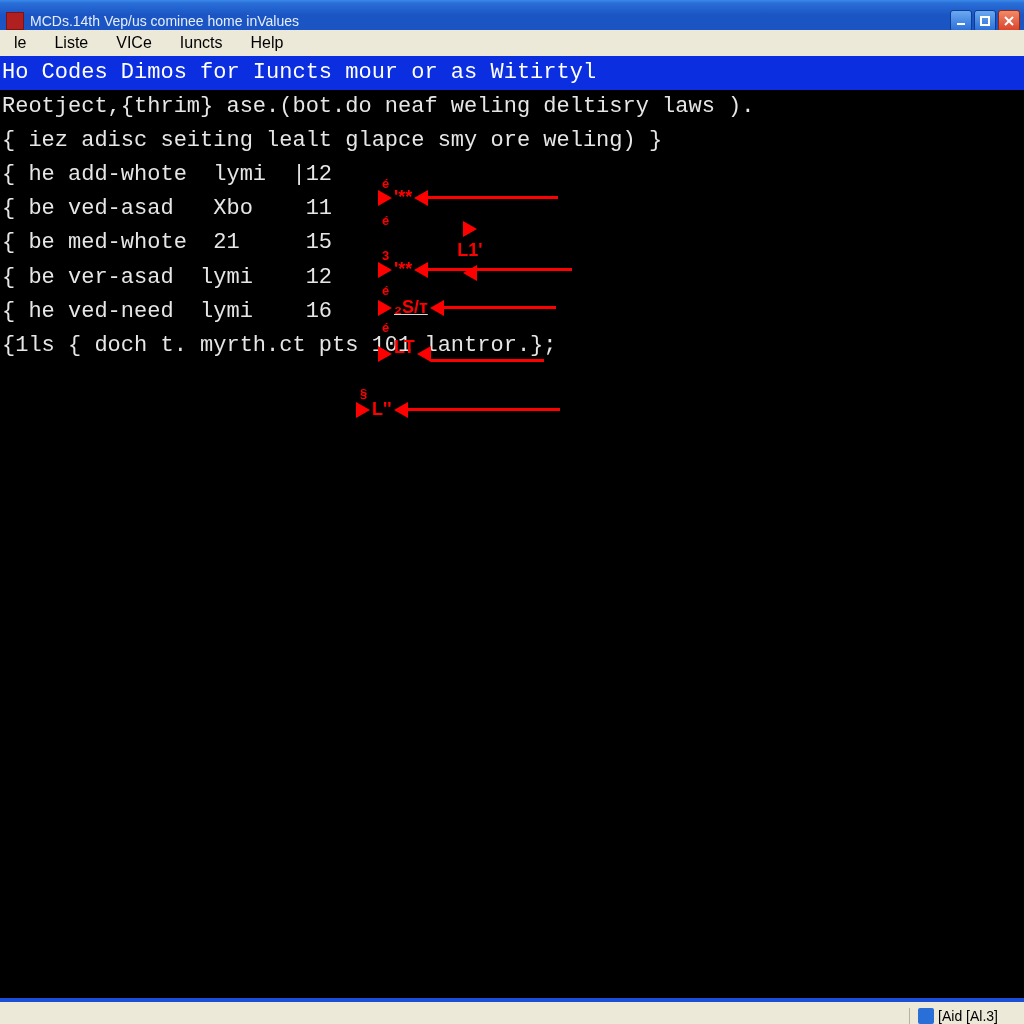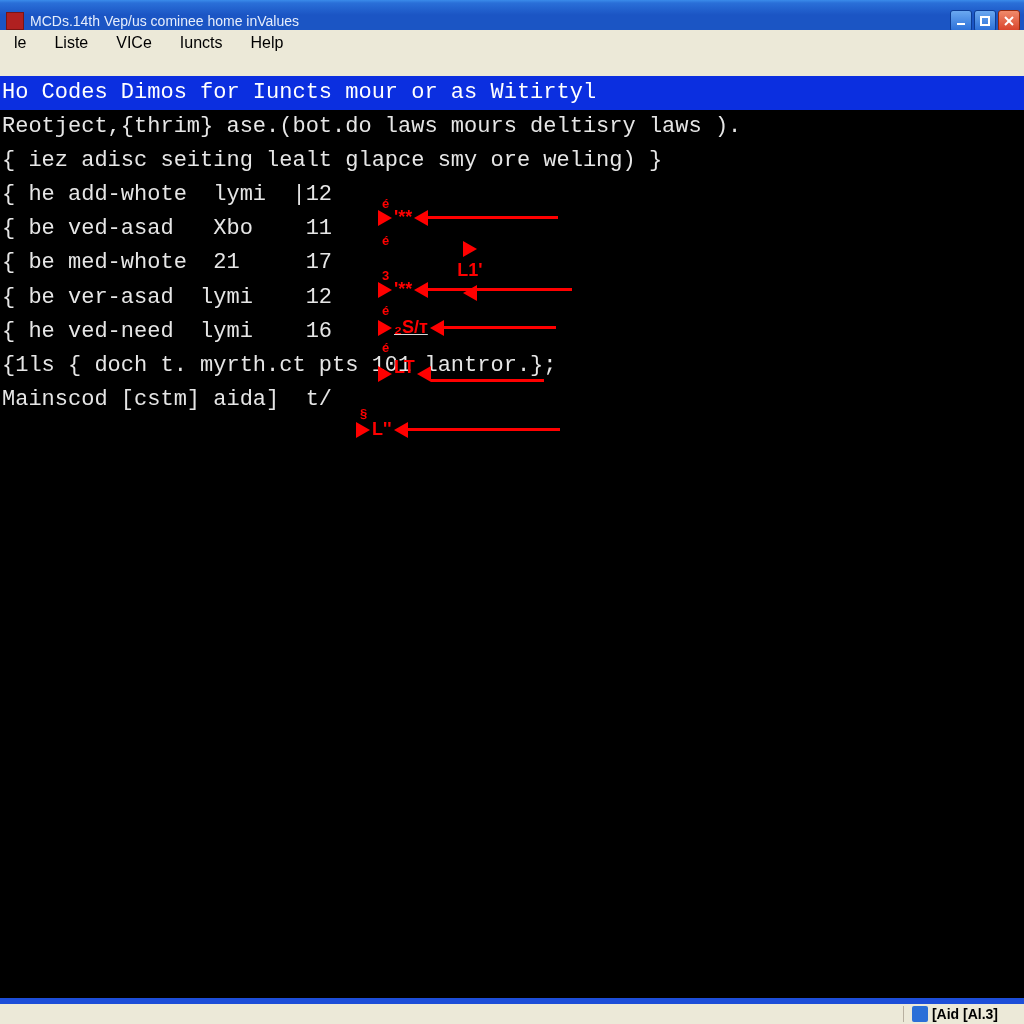--- a/index.html
+++ b/index.html
@@ -28,40 +28,40 @@
 .menubar {
   height: 26px; background: #ece9d8; display: flex; align-items: center;
   font-size: 16px; padding-left: 0;
 }
 .menubar .menu-item { padding: 3px 14px; cursor: pointer; }
 
 
 .terminal {
   flex: 1; background: #000; position: relative;
   font-family: "Courier New", monospace; font-size: 22px; line-height: 1.55;
-  color: #d8d8d8; padding: 0; overflow: hidden; margin-top: 20px;
+  color: #d8d8d8; padding: 0; overflow: hidden;
 }
 .line { white-space: pre; padding-left: 2px; }
 .line.header { background: #0b2fe0; color: #fff; }
 .line.white { color: #e6e6e6; }
 
 
 .anno { position: absolute; display: flex; align-items: center; pointer-events: none; }
 .anno .arrow-r, .anno .arrow-l {
   width: 0; height: 0; border-top: 8px solid transparent; border-bottom: 8px solid transparent;
 }
 .anno .arrow-r { border-left: 14px solid #ff0000; }
 .anno .arrow-l { border-right: 14px solid #ff0000; }
 .anno .lbl { color: #ff0000; font-weight: bold; font-size: 18px; font-family: Arial, sans-serif; padding: 0 2px; }
 .anno .stem { height: 3px; background: #ff0000; }
 
 
 .statusbar {
-  height: 26px; background: #ece9d8; border-top: 6px solid #1d4ed8;
-  display: flex; align-items: center; font-size: 14px; font-weight: bold;
+  height: 26px; background: #ece9d8; border-top: 4px solid #1d4ed8;
+  display: flex; align-items: flex-end; font-size: 14px;
 }
 .statusbar .panel { border-left: 1px solid #b8b0a0; display: flex; align-items: center; padding: 0 8px; }
 .statusbar .spacer { flex: 1; }
 .statusbar .icon16 { width: 16px; height: 16px; background: #2a6fd8; margin-right: 4px; border-radius: 2px; }
 </style>
 </head>
 <body>
 
 <div class="titlebar">
   <div class="app-icon"></div>
@@ -89,29 +89,28 @@
 <div class="menubar">
   <div class="menu-item">le</div>
   <div class="menu-item">Liste</div>
   <div class="menu-item">VICe</div>
   <div class="menu-item">Iuncts</div>
   <div class="menu-item">Help</div>
 </div>
 
 <div class="terminal">
   <div class="line header">Ho Codes Dimos for Iuncts mour or as Witirtyl</div>
-  <div class="line white">Reotject,{thrim} ase.(bot.do laws mours deltisry laws ).</div>
+  <div class="line white">Reotject,{thrim} ase.(bot.do neaf weling deltisry laws ).</div>
   <div class="line white">{ iez adisc seiting lealt glapce smy ore weling) }</div>
   <div class="line white">{ he add-whote  lymi  |12</div>
   <div class="line white">{ be ved-asad   Xbo    11</div>
-  <div class="line white">{ be med-whote  21     17</div>
+  <div class="line white">{ be med-whote  21     15</div>
   <div class="line white">{ be ver-asad  lymi    12</div>
   <div class="line white">{ he ved-need  lymi    16</div>
   <div class="line white">{1ls { doch t. myrth.ct pts 101 lantror.};</div>
-  <div class="line white">Mainscod [cstm] aida]  t/</div>
 
   <div id="anno-layer">
       <div class="anno" style="top: 128px; left: 378px; width: 180px;">
         <div class="arrow-r"></div>
         <div class="lbl">'**</div>
         <div class="arrow-l"></div>
         <div class="stem" style="flex: 1 1 0%;"></div>
       </div>
       <div class="anno" style="top: 165px; left: 378px; width: 184px; flex-direction: column;">
         <div class="arrow-r"></div>

